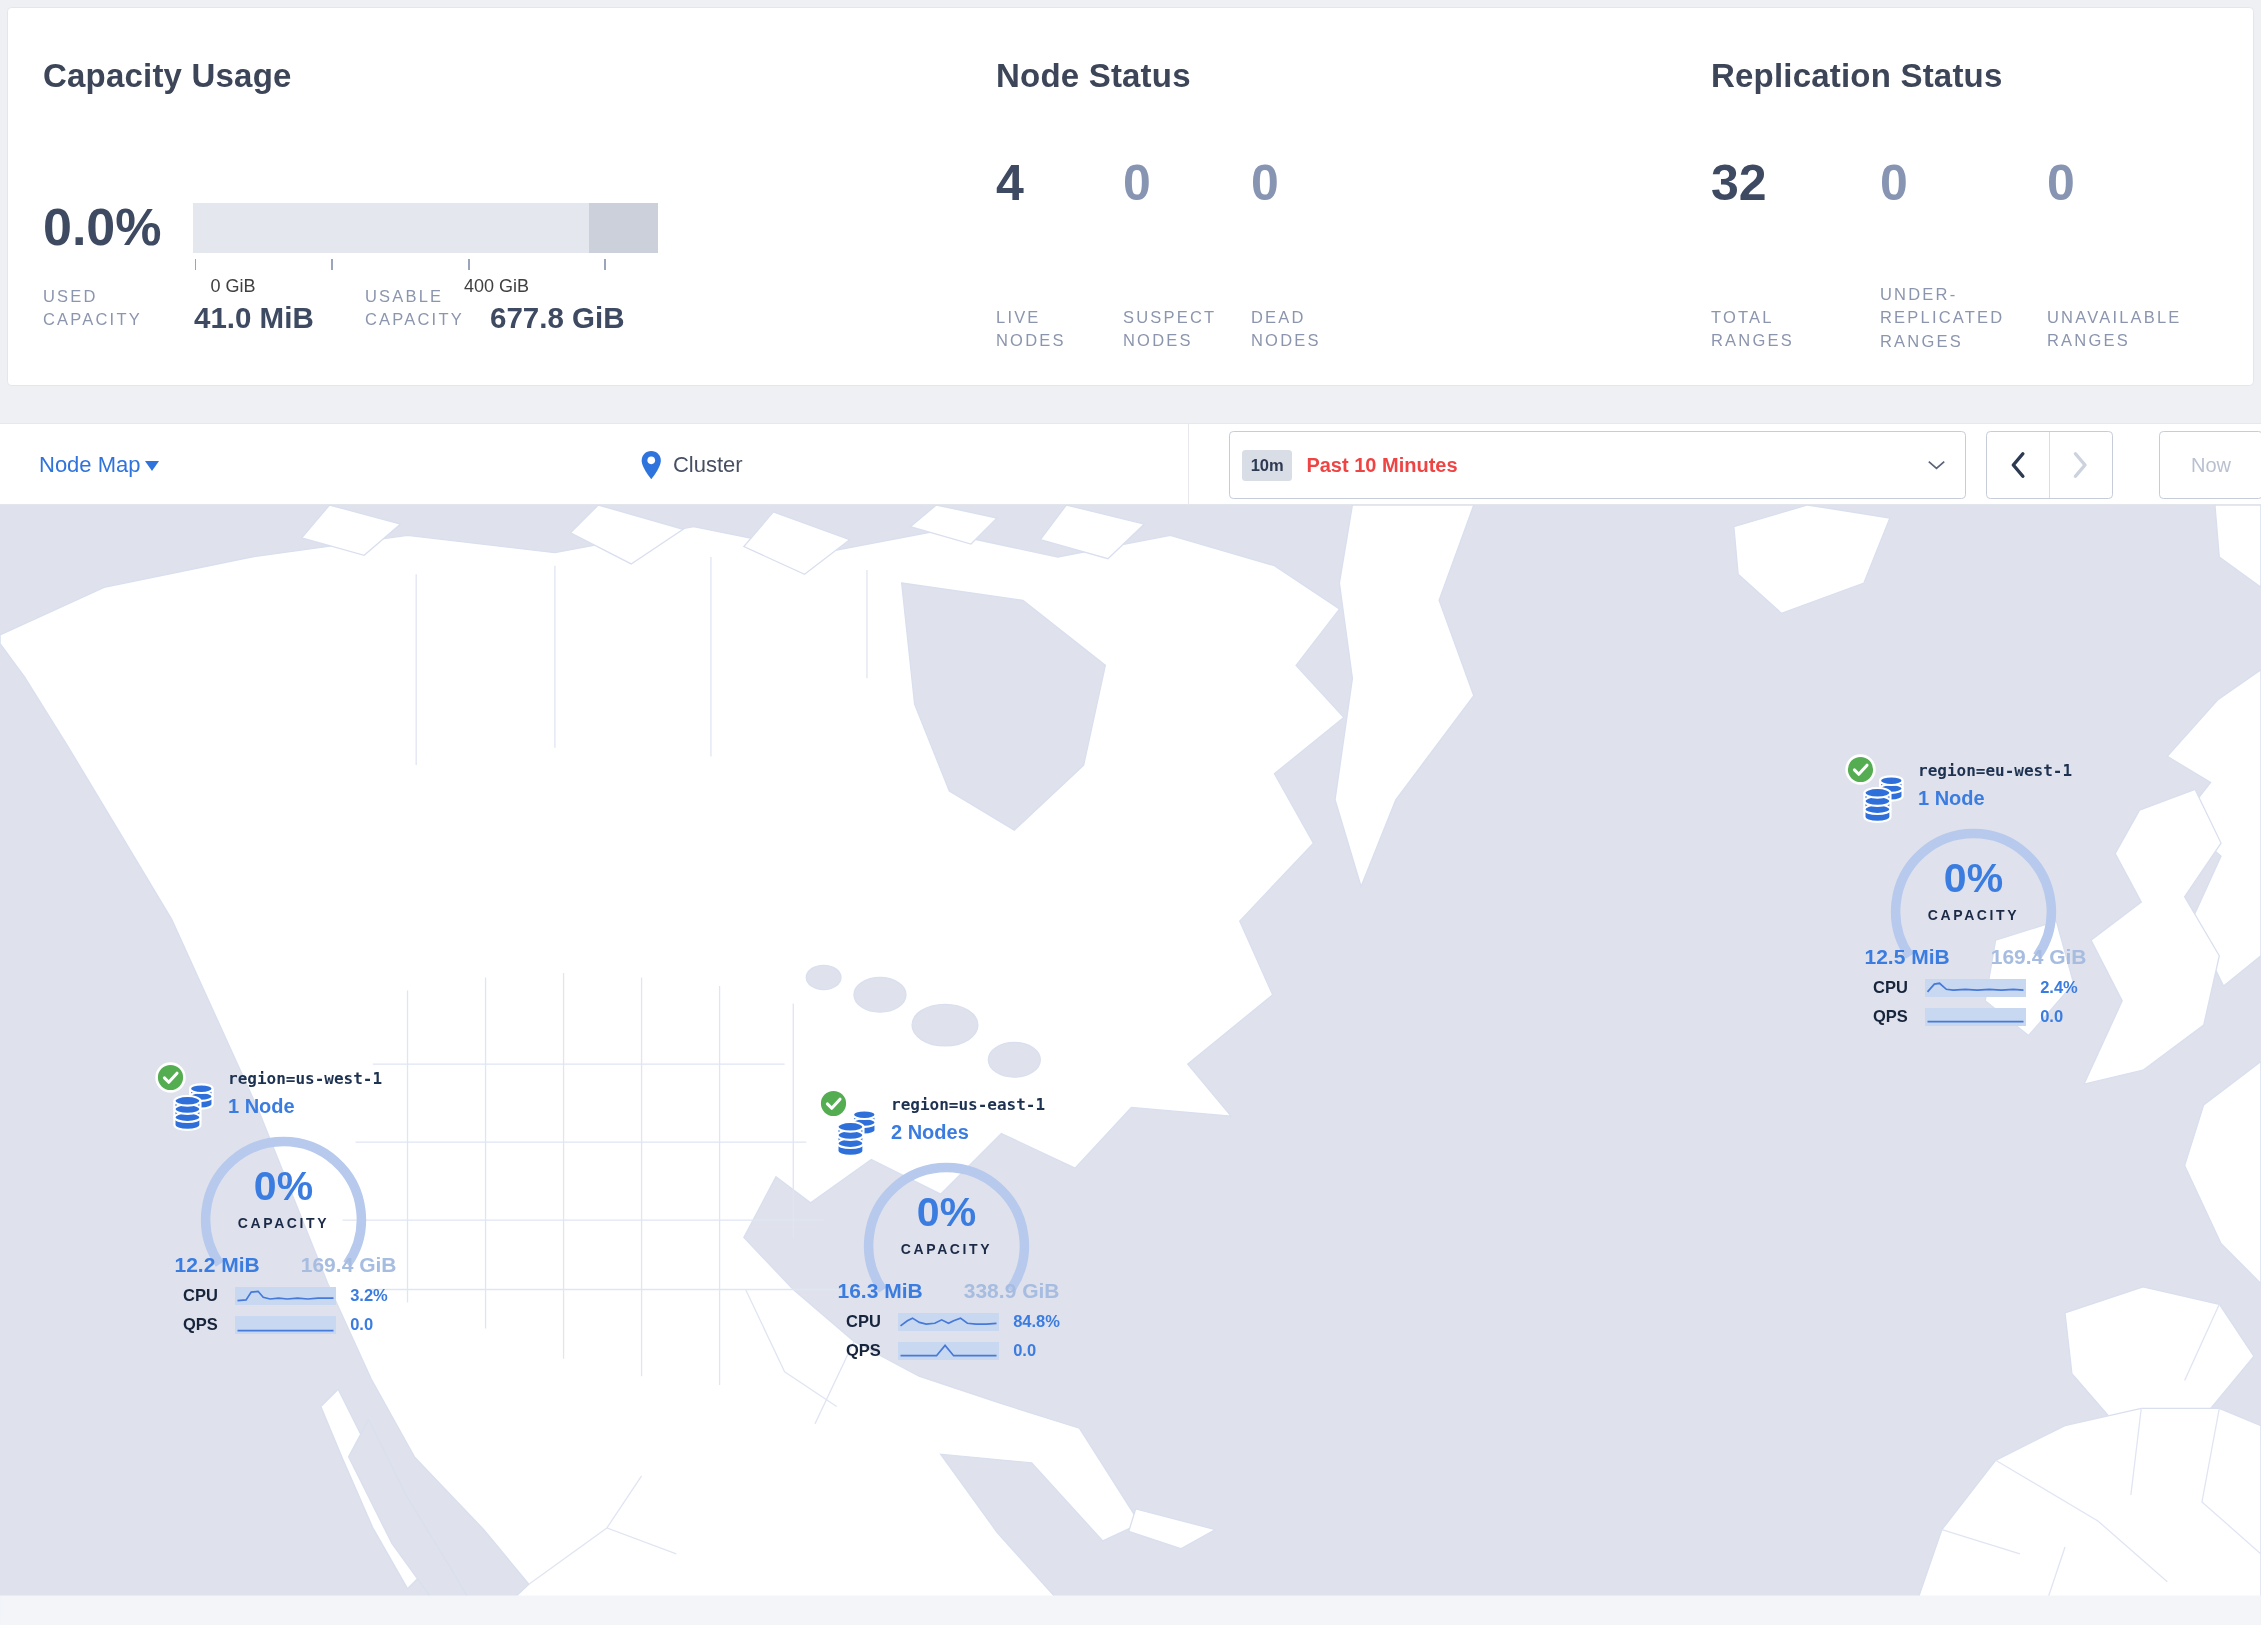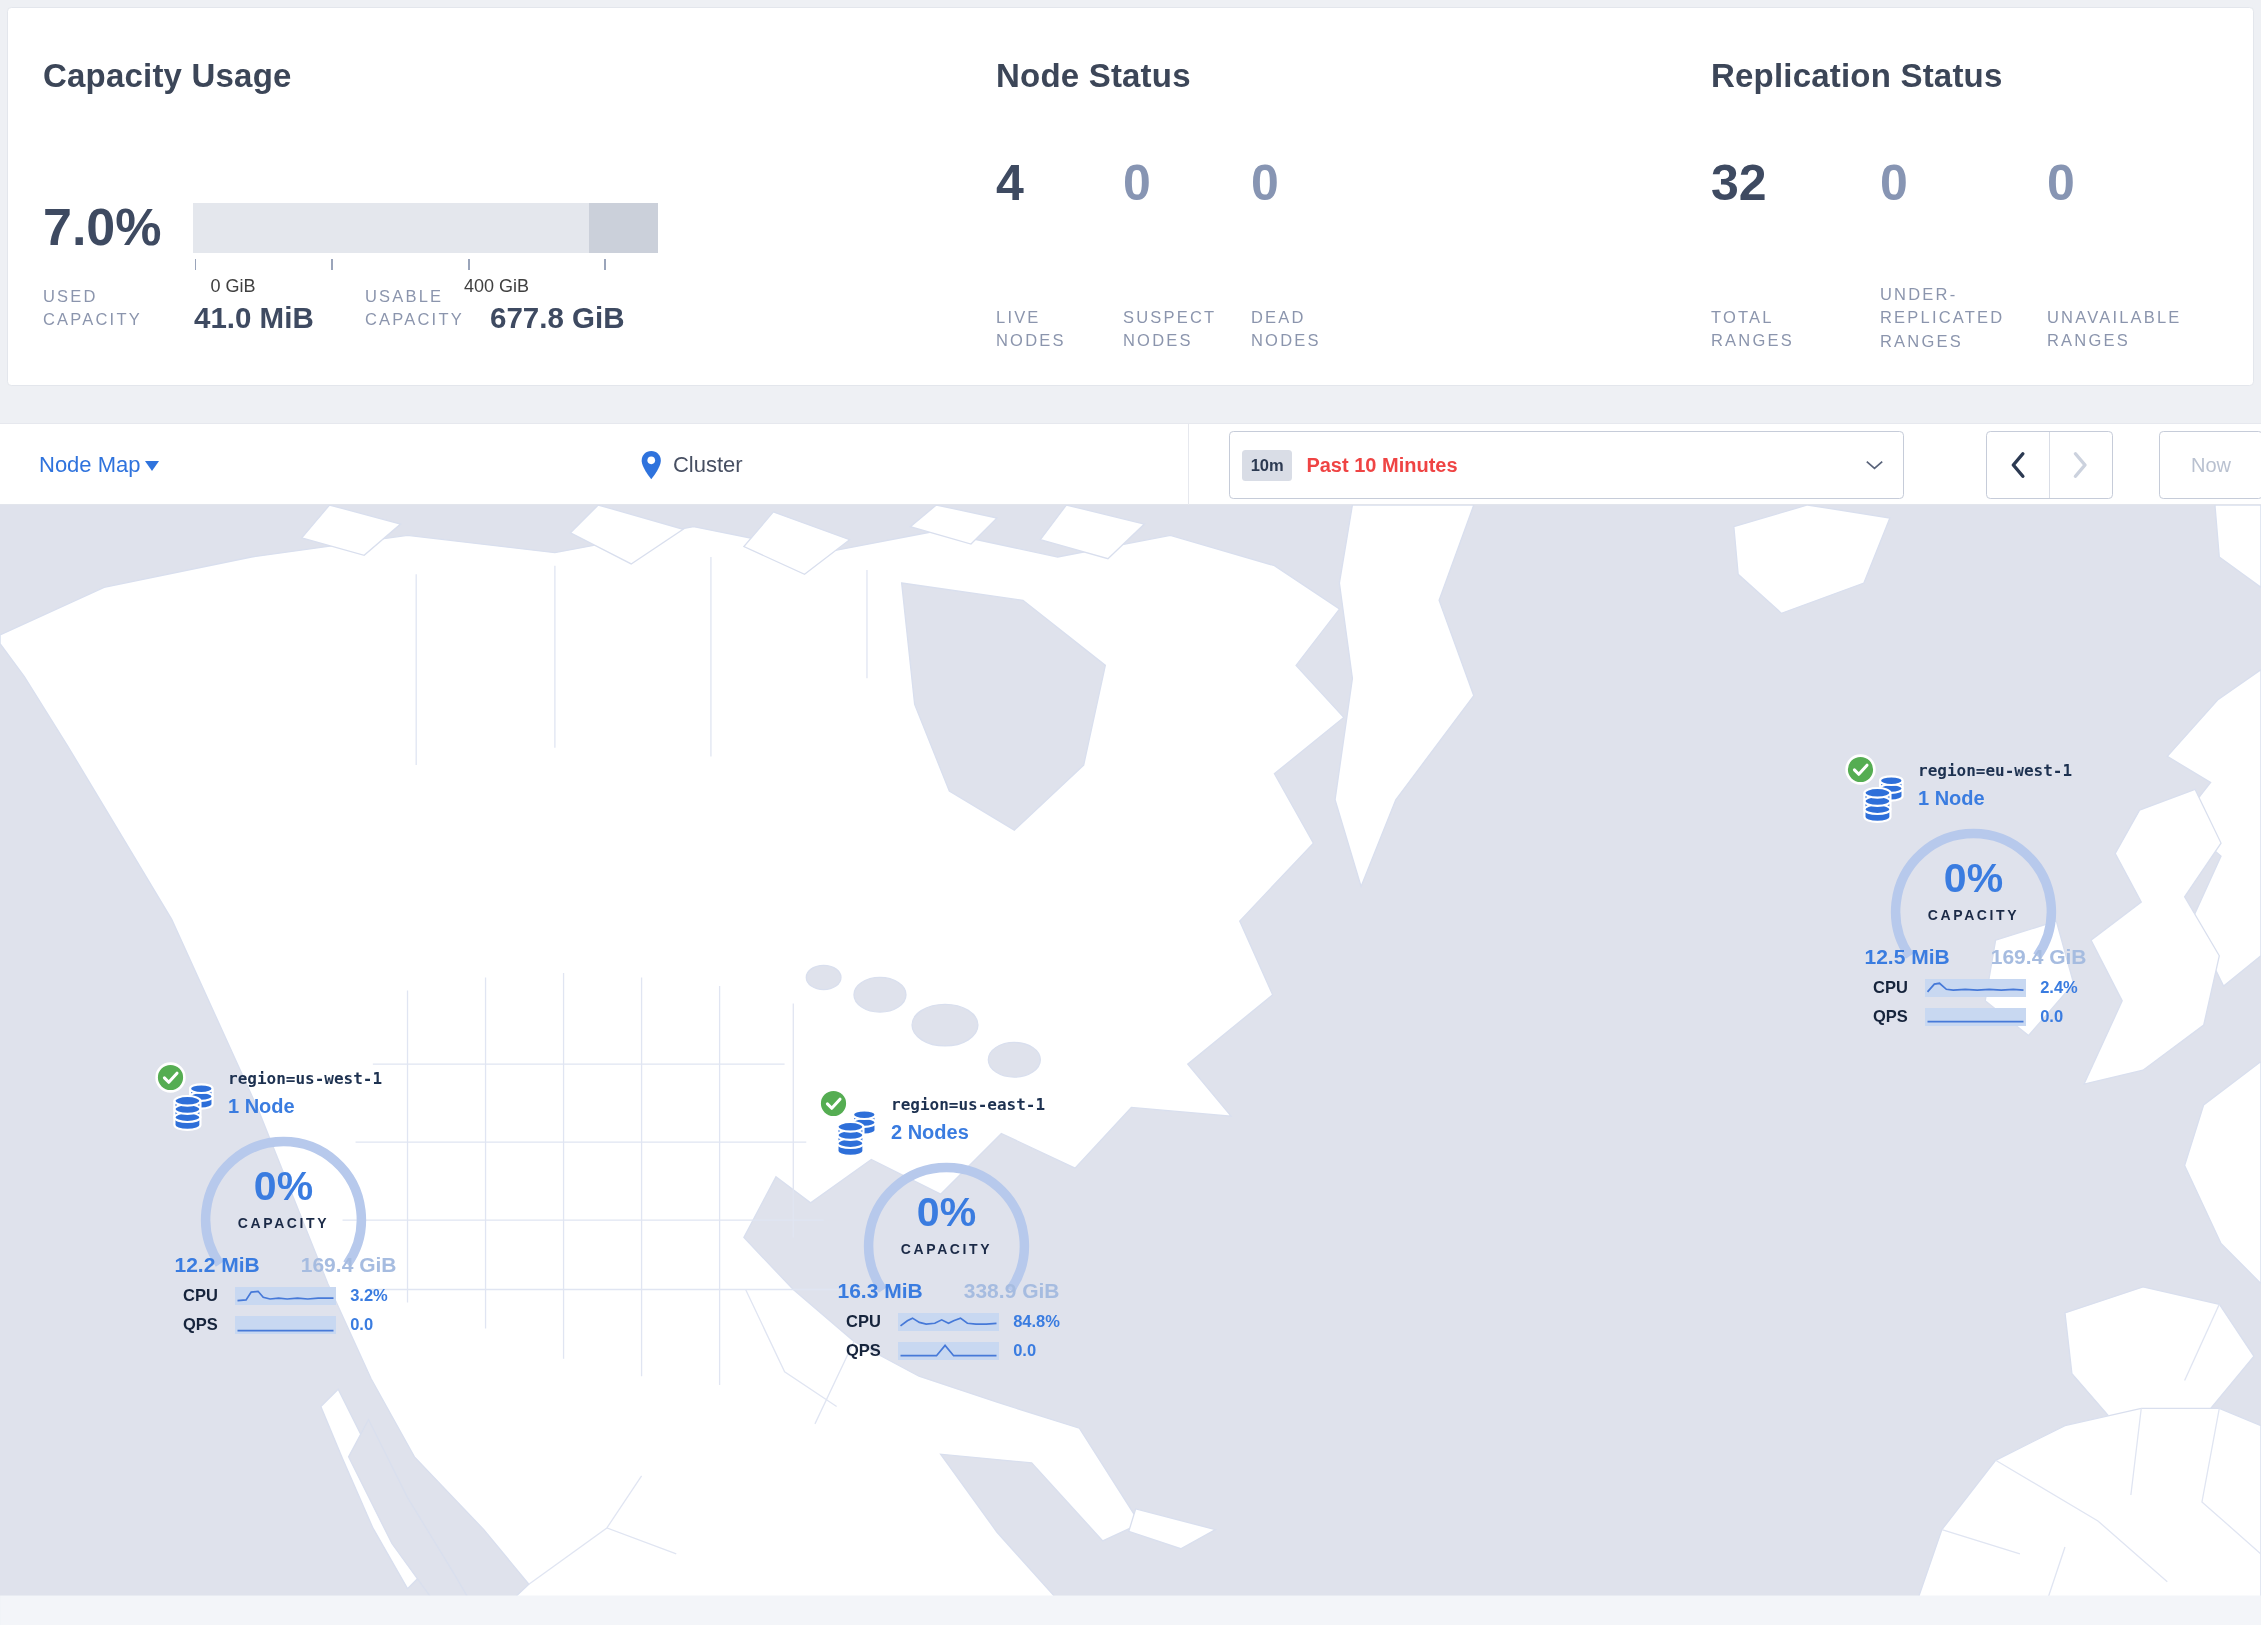--- a/index.html
+++ b/index.html
@@ -34,21 +34,21 @@
     position:absolute; left:0; top:423px; width:2261px; height:82px;
     background:#ffffff; border-top:0.9px solid #e6e8ee; border-bottom:0.9px solid #e2e5ec;
   }
   .toolbar-divider{ position:absolute; left:1188px; top:0; width:0.9px; height:82px; background:#e6e8ee;}
   .view-select{ position:absolute; left:39px; top:0; height:82px; display:flex; align-items:center; gap:4px; cursor:pointer;}
   .view-select-label{ font-size:22px; color:#2f73dd;}
   .tri-down{ width:0; height:0; border-left:7.8px solid transparent; border-right:7.8px solid transparent; border-top:10.4px solid #2f73dd; margin-top:2.6px;}
   .breadcrumb{ position:absolute; left:640px; top:0; height:82px; display:flex; align-items:center; gap:10.4px;}
   .breadcrumb-label{ font-size:22px; color:#474f62;}
   .time-select{
-    position:absolute; left:1229px; top:7px; width:675px; height:68px;
+    position:absolute; left:1229px; top:7px; width:737px; height:68px;
     border:0.9px solid #c6ccd9; border-radius:4.3px; background:#fff;
     display:flex; align-items:center; cursor:pointer;justify-content:center;
   }
   .time-badge{ margin-left:12px; background:#d9dde6; border-radius:3.5px; padding:6px 8.7px;
     font-size:16.5px; font-weight:700; color:#2c3a52;}
   .time-label{ margin-left:14px; font-size:20px; font-weight:700; color:#ef4444;}
   .time-chevron{ margin-left:auto; margin-right:19px;}
   .arrow-group{ position:absolute; left:1986px; top:7px; width:127px; height:68px;
     border:0.9px solid #c6ccd9; border-radius:4.3px; background:#fff; display:flex;}
   .arrow-cell{ flex:1; display:flex; align-items:center; justify-content:center; cursor:pointer;}
@@ -99,21 +99,21 @@
       <ellipse cx="21" cy="33.5" rx="15" ry="5.5"></ellipse>
       <ellipse cx="21" cy="24" rx="15" ry="5.5"></ellipse>
     </g>
     <path id="sym-arc" d="M 26.3 151.6 A 90 90 0 1 1 173.7 151.6" stroke="#b7c9ec" stroke-width="11" fill="none"></path>
   </defs>
 </svg>
 
 <div class="stats-card">
 
   <div class="section-title" style="left:35px; top:49px;">Capacity Usage</div>
-  <div class="big-percent">7.0%</div>
+  <div class="big-percent">0.0%</div>
 
   <div class="cap-bar">
     <div class="cap-bar-dark"></div>
   </div>
   <div class="cap-ticks">
     <div class="cap-tick" style="left:1.7px"></div>
     <div class="cap-tick" style="left:138px"></div>
     <div class="cap-tick" style="left:275px"></div>
     <div class="cap-tick" style="left:411px"></div>
     <div class="cap-tick-label" style="left:2.6px">0 GiB</div>

